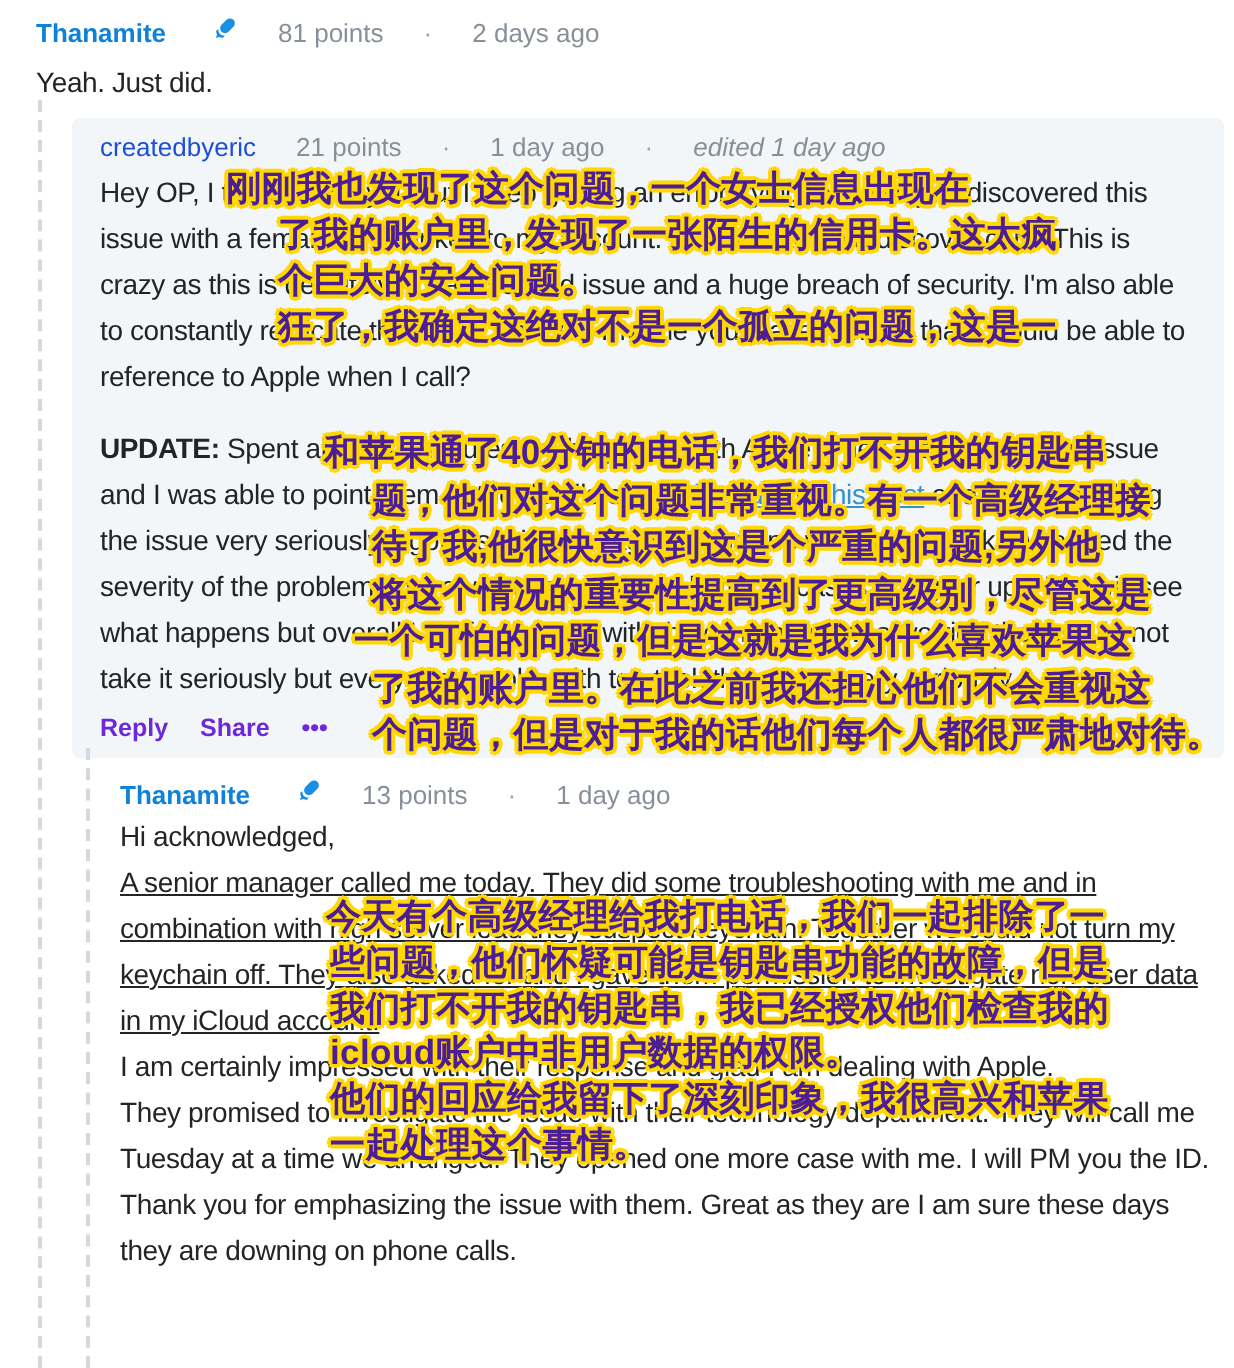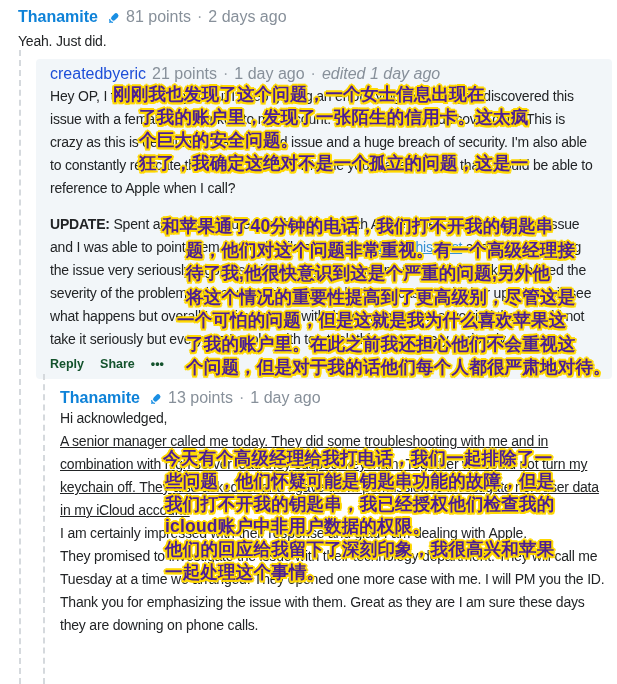--- a/index.html
+++ b/index.html
@@ -6,42 +6,42 @@
   #page{
     position:relative;width:617px;height:684px;overflow:hidden;background:#ffffff;
     font-family:"Liberation Sans",sans-serif;color:#222;
   }
   
   .rail{position:absolute;width:0;border-left:2px dashed #d5d9dd;}
   .rail-1{left:19px;top:50px;bottom:0;}
   .rail-2{left:43px;top:374px;bottom:0;}
 
   
-  .chead{font-size:16px;color:#87909a;display:flex;align-items:flex-end;gap:6px;line-height:18px;}
+  .chead{font-size:13px;color:#87909a;display:flex;align-items:flex-start;gap:20px;line-height:18px;}
   .uname{font-weight:700;color:#0e82d8;}
   .uname-light{font-weight:400;color:#1d4ed8;}
   .mdot{color:#9aa2ab;}
   .edited{font-style:italic;}
   .opicon{display:inline-block;width:14px;height:14px;margin-left:2px;}
 
   
   .cbody{font-size:14px;letter-spacing:-0.2px;line-height:23px;color:#222426;}
   .cbody p{margin:0;}
 
   
   .c1{padding:8px 0 0 18px;}
   .c1 .cbody{margin-top:4px;}
 
   
   .c2{margin:6px 5px 0 36px;background:#f2f6f9;border-radius:4px;padding:6px 14px 8px 14px;}
   .c2 .p1{margin-top:2px;}
   .c2 .p2{margin-top:13px;}
   .b{font-weight:700;}
   a.link{color:#3691d1;text-decoration:underline;cursor:pointer;}
-  .actions{display:flex;gap:16px;margin-top:6px;font-size:12.5px;font-weight:700;color:#14532d;}
+  .actions{display:flex;gap:16px;margin-top:6px;font-size:12.5px;font-weight:700;color:#6d28d9;}
   .actions span{cursor:pointer;}
 
   
   .c3{margin:10px 5px 0 60px;}
   .c3 .cbody p{margin:0;}
   .c3 .p1{margin-top:4px;}
   .c3 .p2{margin-top:18px;text-decoration:underline;}
   .c3 .p3{margin-top:7px;}
   .c3 .p4{margin-top:16px;}
   .c3 .p5{margin-top:9px;}

